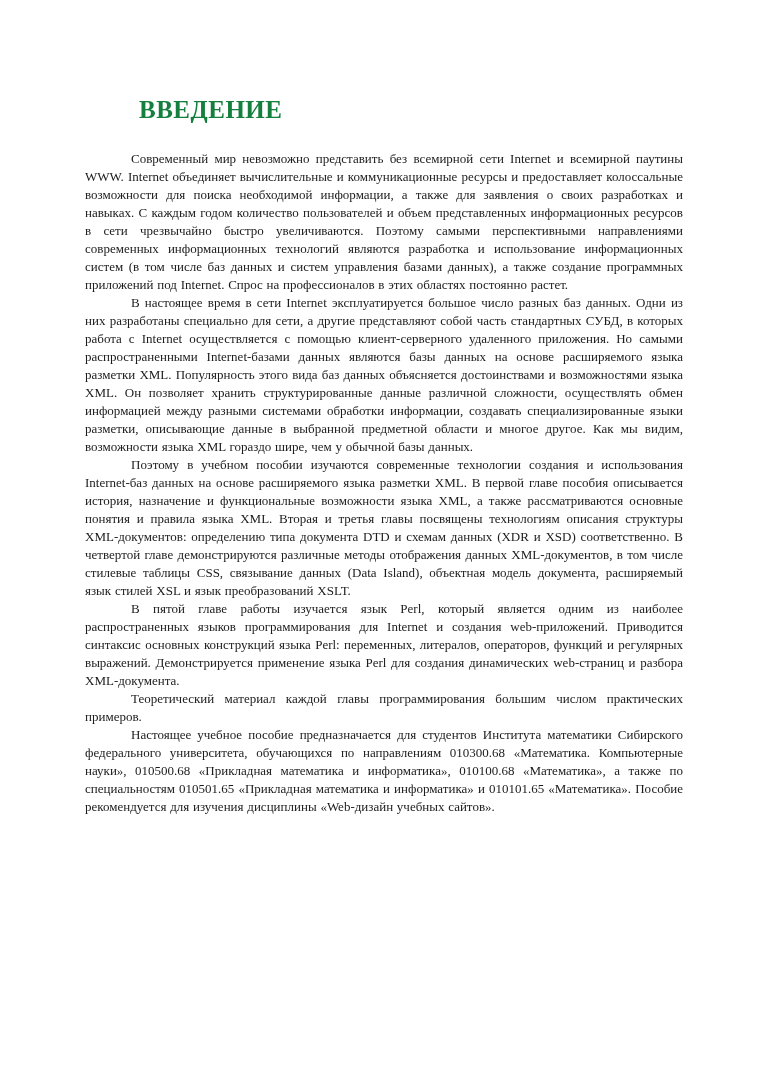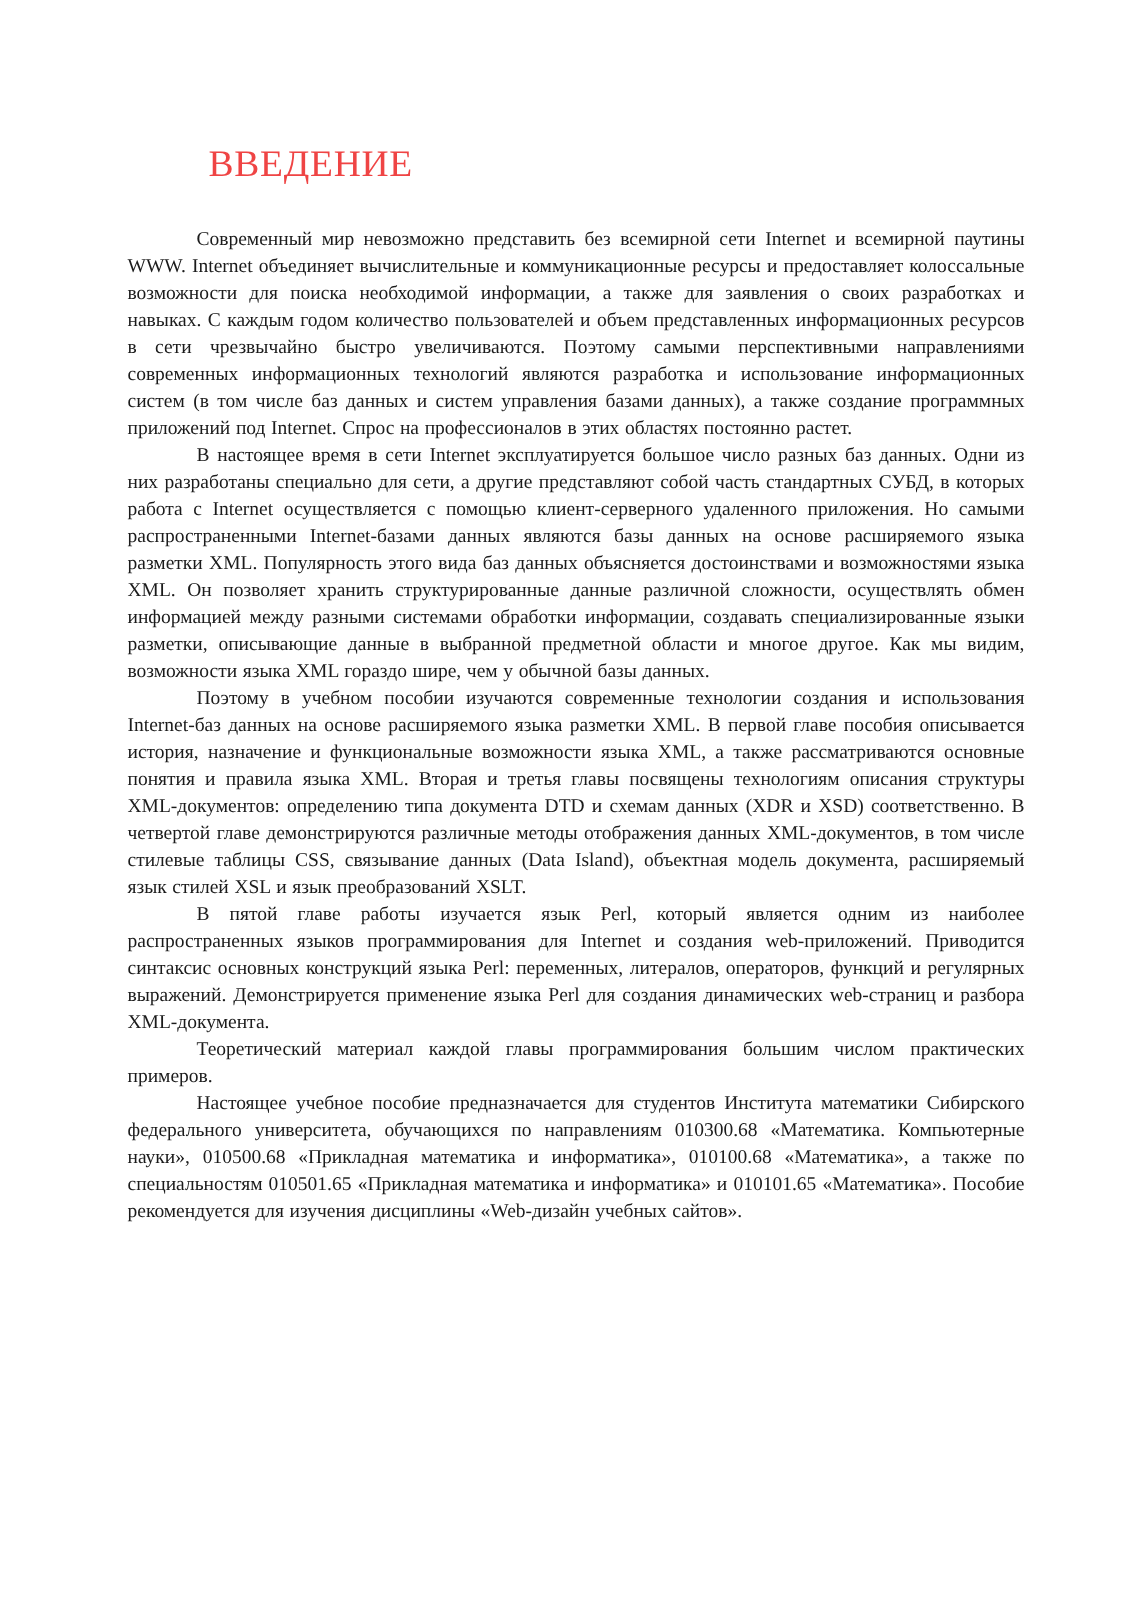--- a/index.html
+++ b/index.html
@@ -19,23 +19,23 @@
   }
   .text-block {
     position: absolute;
     left: 85px;
     top: 96px;
     width: 598px;
   }
   .title {
     margin: 0 0 26px 54px;
     font-size: 25px;
-    font-weight: normal;
+    font-weight: bold;
     letter-spacing: 0.5px;
-    color: #ef4444;
+    color: #15803d;
   }
   .para {
     margin: 0;
     font-size: 13px;
     line-height: 18px;
     text-align: justify;
     text-indent: 46px;
     color: #1b1b1b;
     word-spacing: 0.5px;
   }

